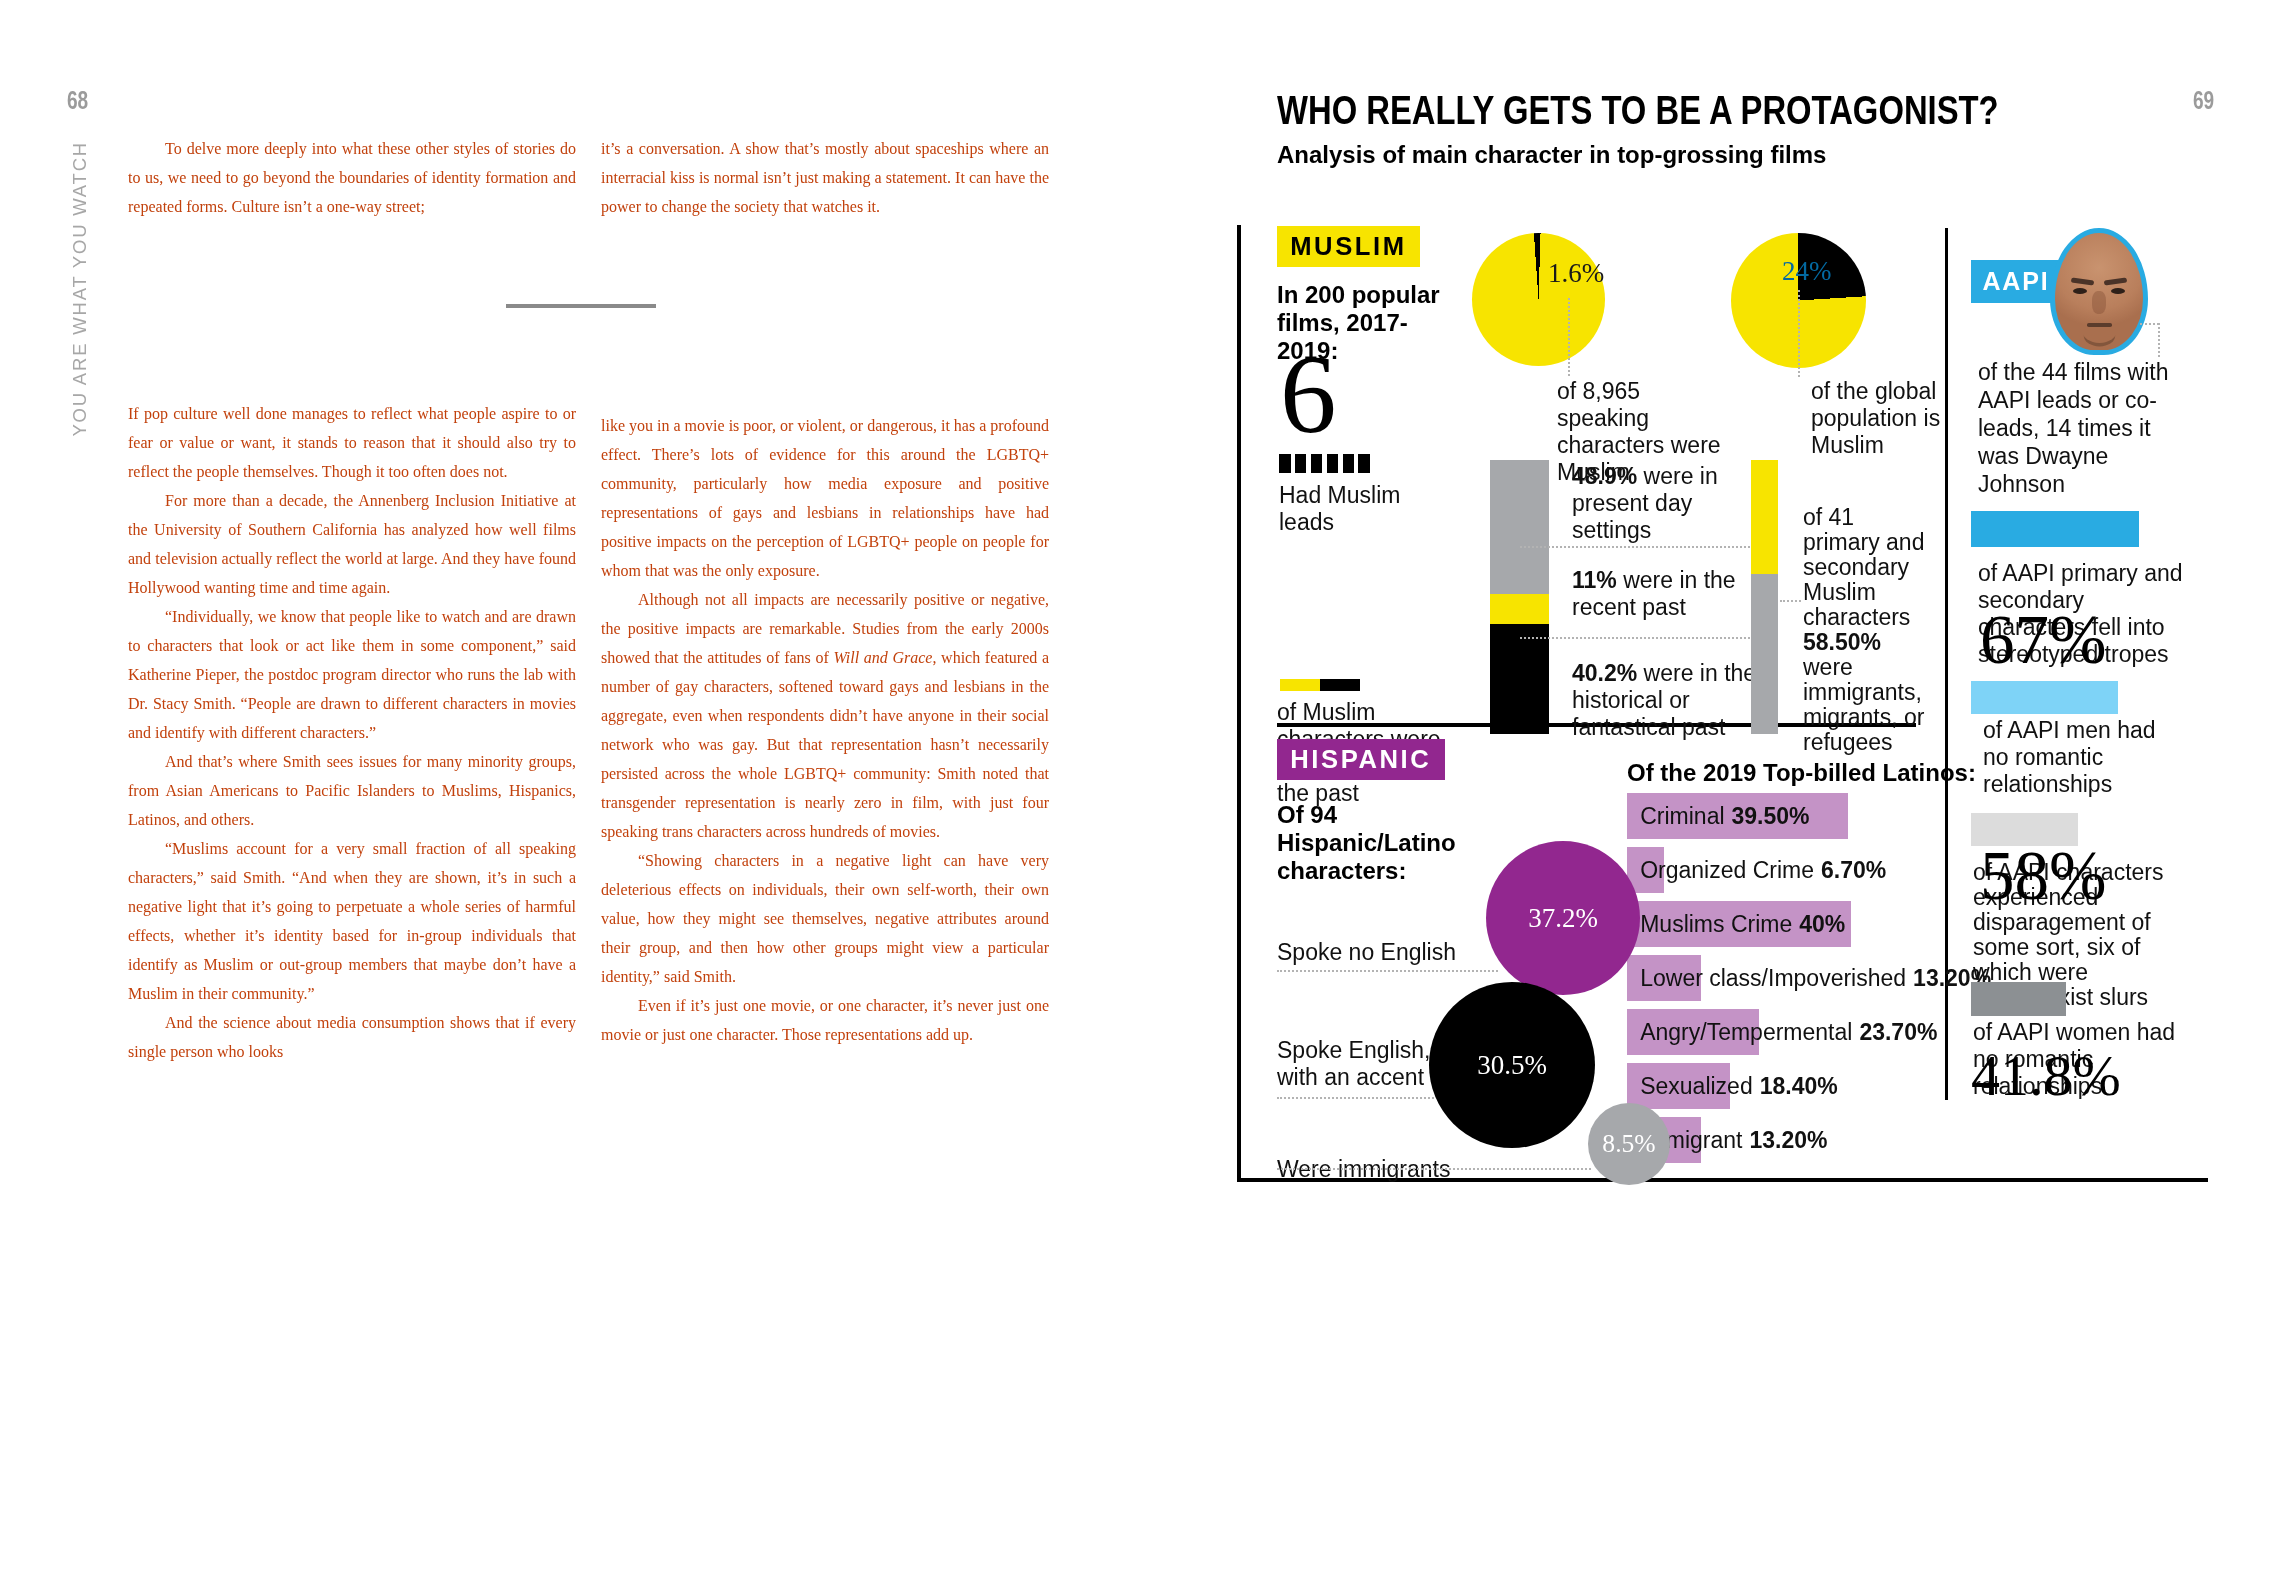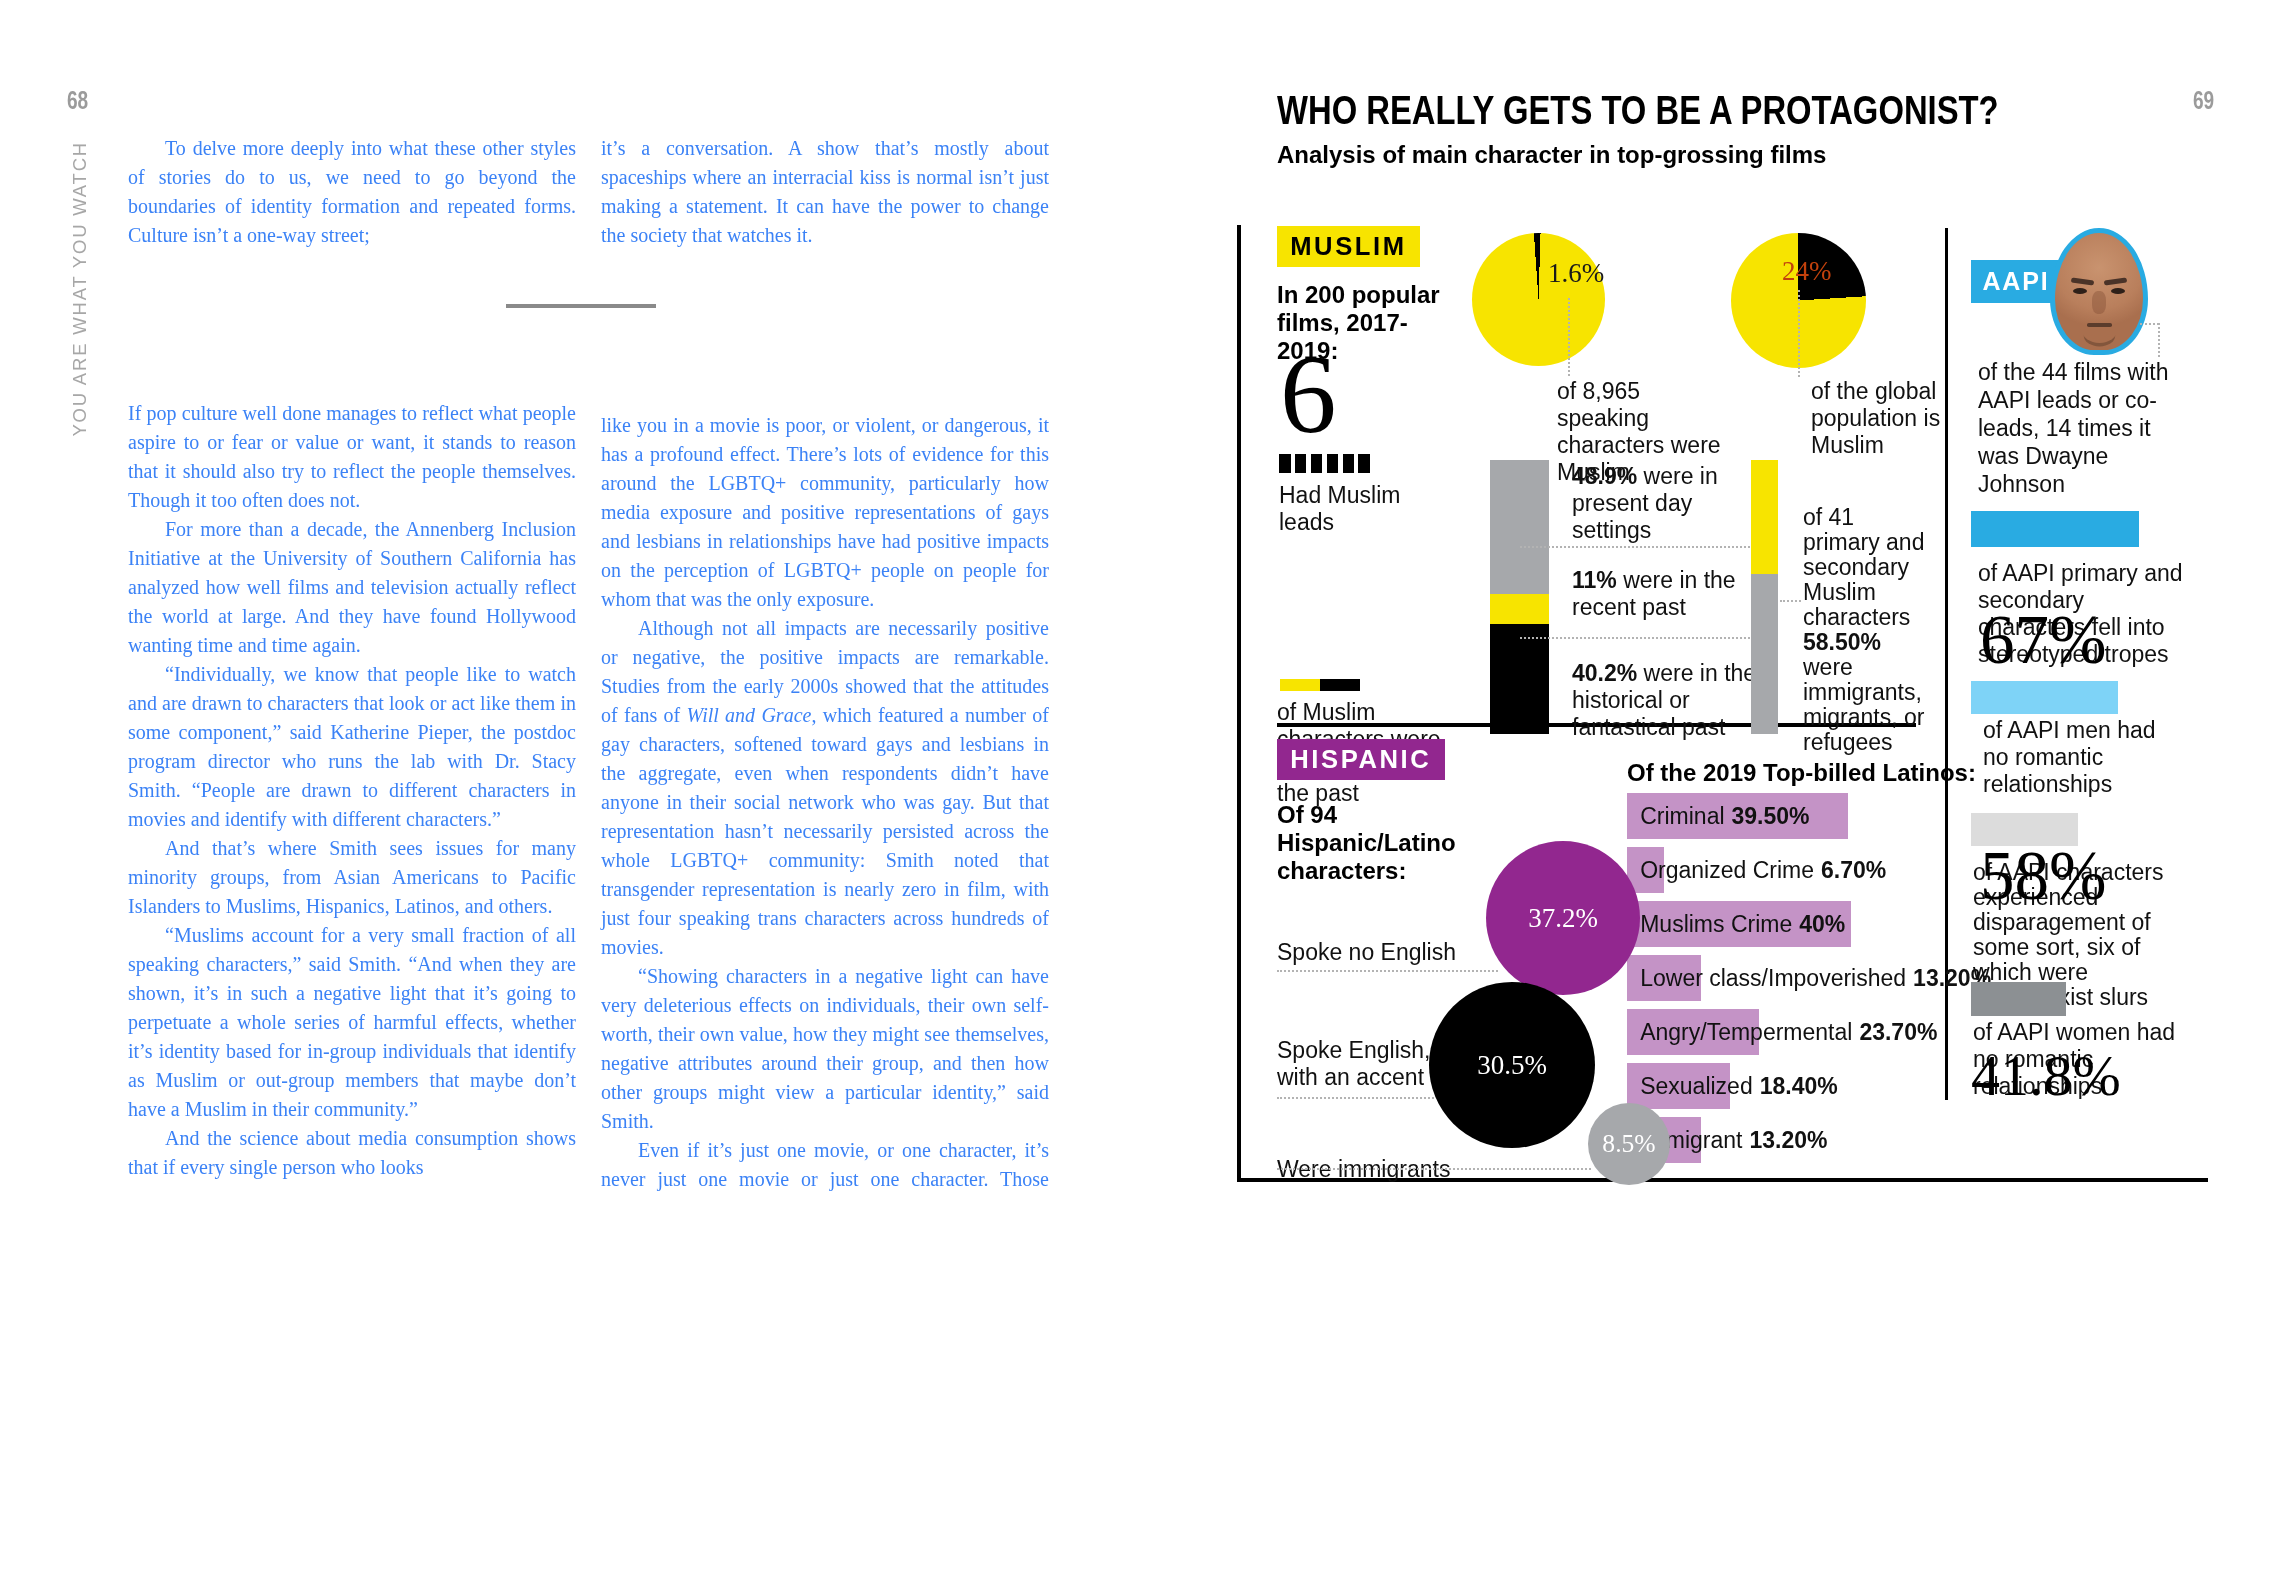--- a/index.html
+++ b/index.html
@@ -2,21 +2,21 @@
 <html style="font-size:14px"><head>
 <meta charset="utf-8">
 <style>
   html,body{margin:0;padding:0;background:#ffffff;}
   #canvas{position:relative;width:2295px;height:1196px;background:#ffffff;overflow:hidden;
           font-family:"Liberation Sans",sans-serif;color:#1a1a1a;}
   .abs{position:absolute;}
   
   .pagenum{color:#9b9b9b;font-size:26.5px;font-weight:700;transform:scaleX(.72);transform-origin:left top;letter-spacing:0;}
   .side-vert{color:#a7a7a7;font-size:18.5px;letter-spacing:1.8px;writing-mode:vertical-rl;transform:rotate(180deg);white-space:nowrap;}
-  .body-serif{font-family:"Liberation Serif",serif;font-size:20px;line-height:29px;text-align:justify;color:#3b82f6;}
+  .body-serif{font-family:"Liberation Serif",serif;font-size:16px;line-height:29px;text-align:justify;color:#c2410c;}
   .body-serif p{margin:0;}
   .body-serif p.ind{text-indent:37px;}
   .headline{font-size:50px;font-weight:400;letter-spacing:-0.9px;color:#111;}
   .rule{background:#8a8a8a;height:3.5px;}
   
   .ig-title-wrap{transform:scaleX(.8);transform-origin:left top;white-space:nowrap;}
   .ig-title{font-size:41px;font-weight:700;letter-spacing:0;color:#000;}
   .ig-sub{font-size:24px;font-weight:700;color:#000;}
   .chip{display:inline-block;font-weight:700;font-size:25.6px;letter-spacing:2.6px;padding:6.2px 13.2px;color:#000;}
   .chip.light{color:#fff;}
@@ -104,21 +104,21 @@
     <span class="sq"></span><span class="sq"></span><span class="sq"></span><span class="sq"></span><span class="sq"></span><span class="sq"></span>
   </div>
   <div class="abs sans-sm" style="left:1279px;top:482px;width:132px;">Had Muslim leads</div>
 
   <div class="abs pie" style="left: 1472px; top: 233px; width: 133px; height: 133px; background: conic-gradient(from -4deg, rgb(0, 0, 0) 0deg, rgb(0, 0, 0) 5.76deg, rgb(247, 228, 0) 5.76deg, rgb(247, 228, 0) 360deg);"></div>
   <div class="abs pie-label" style="left:1548px;top:258px;color:#1a1a1a;z-index:3;">1.6%</div>
   <div class="abs dotline-v" style="left:1568px;top:298px;height:78px;z-index:2;"></div>
   <div class="abs sans-sm" style="left:1557px;top:378px;width:181px;">of 8,965 speaking characters were Muslim</div>
 
   <div class="abs pie" style="left: 1731px; top: 233px; width: 135px; height: 135px; background: conic-gradient(rgb(0, 0, 0) 0deg, rgb(0, 0, 0) 86.4deg, rgb(247, 228, 0) 86.4deg, rgb(247, 228, 0) 360deg);"></div>
-  <div class="abs pie-label" style="left:1782px;top:256px;color:#c2410c;z-index:3;">24%</div>
+  <div class="abs pie-label" style="left:1782px;top:256px;color:#0369a1;z-index:3;">24%</div>
   <div class="abs dotline-v" style="left:1798px;top:290px;height:87px;z-index:2;"></div>
   <div class="abs sans-sm" style="left:1803px;top:378px;width:155px;margin-left:8px;">of the global population is Muslim</div>
 
   <div class="abs" style="left:1280px;top:679px;">
     <span style="display: inline-block; width: 40px; height: 11.5px; vertical-align: top; background-color: rgb(247, 228, 0);"></span><span style="display: inline-block; width: 40px; height: 11.5px; vertical-align: top; background-color: rgb(0, 0, 0);"></span>
   </div>
   <div class="abs sans-sm" style="left:1277px;top:699px;width:185px;">of Muslim characters were from films set in the past</div>
 
   <div class="abs stack" style="left:1490px;top:460px;width:59px;">
     <div style="background-color: rgb(166, 168, 171); height: 134px;"></div>

